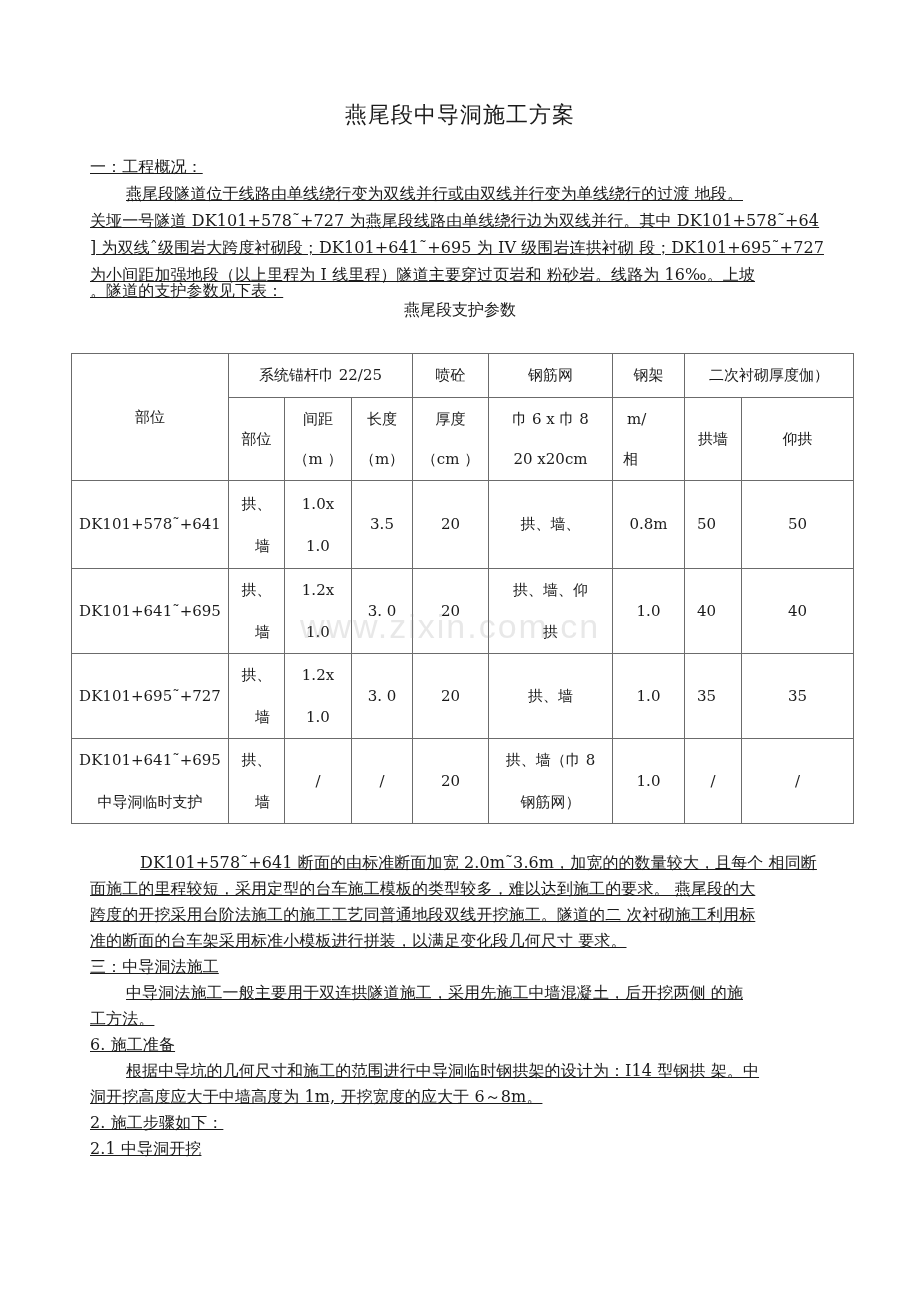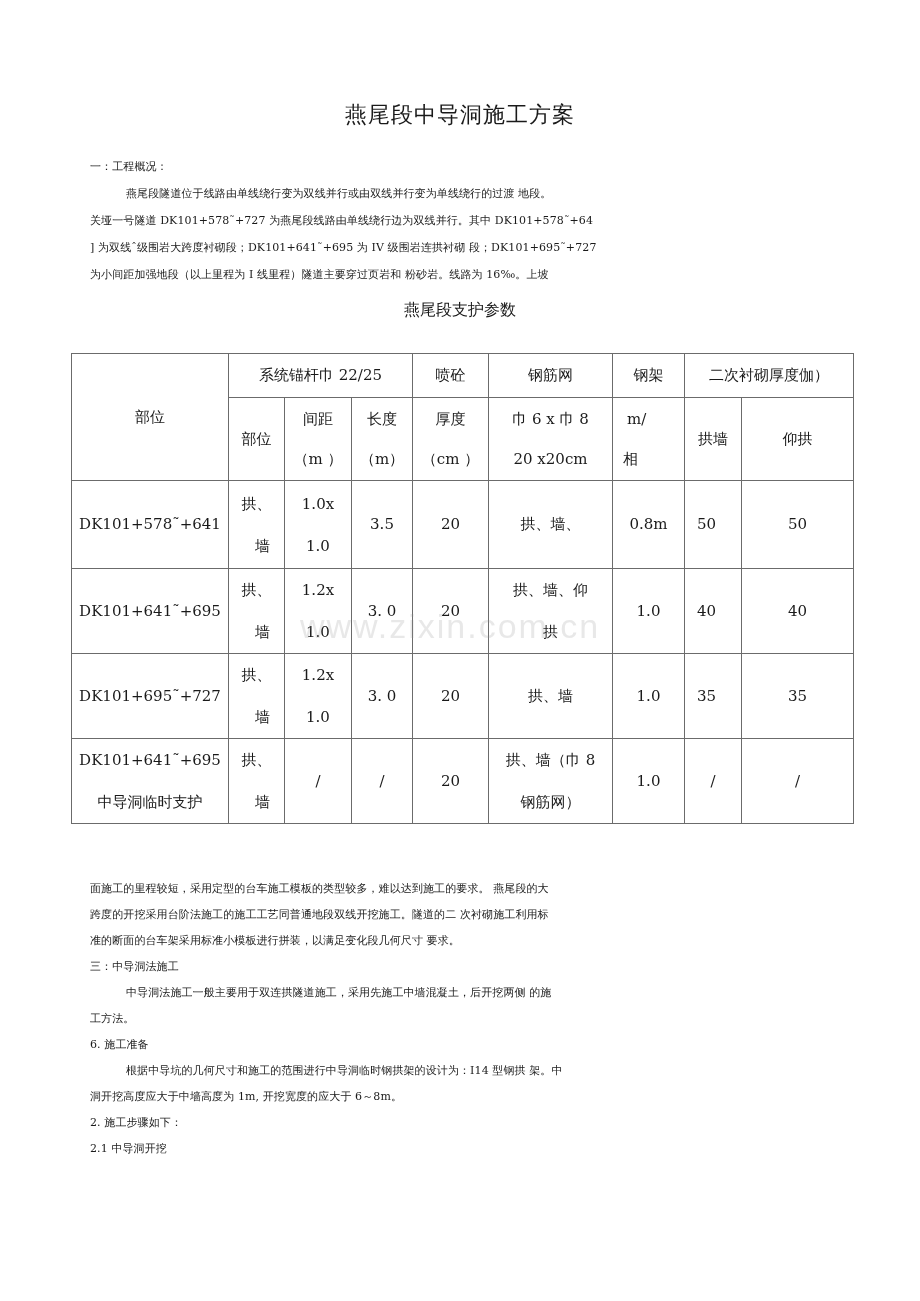--- a/index.html
+++ b/index.html
@@ -7,22 +7,22 @@
     width: 920px; height: 1301px; position: relative; overflow: hidden;
     font-family: "DejaVu Serif", "Liberation Serif", serif;
     color: #1a1a1a;
   }
   .page { position: absolute; left: 0; top: 12px; width: 920px; height: 1009px; }
   .title {
     position: absolute; left: 0; width: 920px; top: 88px;
     text-align: center; font-size: 22px; letter-spacing: 1px;
   }
   .line {
-    position: absolute; left: 90px; font-size: 11px; line-height: 27px;
-    white-space: nowrap; letter-spacing: 0.1px;
+    position: absolute; left: 90px; font-size: 16px; line-height: 27px;
+    white-space: nowrap; letter-spacing: 0.1px; text-decoration: underline;
   }
   .indent { left: 126px; }
   .flush { left: 90px; }
   .caption {
     position: absolute; left: 0; width: 920px; top: 288px;
     text-align: center; font-size: 16px;
   }
   table.param {
     position: absolute; left: 71px; top: 341px; width: 782px;
     border-collapse: collapse; table-layout: fixed; font-size: 15px;
@@ -44,20 +44,21 @@
 
 <div class="page">
 
   <div class="title">燕尾段中导洞施工方案</div>
 
   <div class="line flush" style="top:141px">一：工程概况：</div>
   <div class="line indent" style="top:168px">燕尾段隧道位于线路由单线绕行变为双线并行或由双线并行变为单线绕行的过渡 地段。</div>
   <div class="line flush" style="top:195px">关垭一号隧道 DK101+578˜+727 为燕尾段线路由单线绕行边为双线并行。其中 DK101+578˜+64</div>
   <div class="line flush" style="top:222px">] 为双线ˆ级围岩大跨度衬砌段；DK101+641˜+695 为 IV 级围岩连拱衬砌 段；DK101+695˜+727</div>
   <div class="line flush" style="top:249px">为小间距加强地段（以上里程为 I 线里程）隧道主要穿过页岩和 粉砂岩。线路为 16‰。上坡</div>
+  <div class="line flush" style="top:265px">。隧道的支护参数见下表：</div>
 
   <div class="caption">燕尾段支护参数</div>
 
   <table class="param">
     <colgroup>
       <col style="width:157px">
         <col style="width:56px">
         <col style="width:67px">
         <col style="width:61px">
       <col style="width:76px">
@@ -176,20 +177,21 @@
       </td>
       <td>1.0</td>
       <td>/</td>
       <td>/</td>
     </tr>
   </tbody>
     </table>
 
   <div class="watermark">www.zixin.com.cn</div>
 
+  <div class="line" style="left:140px;top:837px">DK101+578˜+641 断面的由标准断面加宽 2.0m˜3.6m，加宽的的数量较大，且每个 相同断</div>
   <div class="line flush" style="top:863px">面施工的里程较短，采用定型的台车施工模板的类型较多，难以达到施工的要求。 燕尾段的大</div>
   <div class="line flush" style="top:889px">跨度的开挖采用台阶法施工的施工工艺同普通地段双线开挖施工。隧道的二 次衬砌施工利用标</div>
   <div class="line flush" style="top:915px">准的断面的台车架采用标准小模板进行拼装，以满足变化段几何尺寸 要求。</div>
 
   <div class="line flush" style="top:941px">三：中导洞法施工</div>
   <div class="line indent" style="top:967px">中导洞法施工一般主要用于双连拱隧道施工，采用先施工中墙混凝土，后开挖两侧 的施</div>
   <div class="line flush" style="top:993px">工方法。</div>
   <div class="line flush" style="top:1019px">6.  施工准备</div>
   <div class="line indent" style="top:1045px">根据中导坑的几何尺寸和施工的范围进行中导洞临时钢拱架的设计为：I14 型钢拱 架。中</div>
   <div class="line flush" style="top:1071px">洞开挖高度应大于中墙高度为 1m, 开挖宽度的应大于 6～8m。</div>

